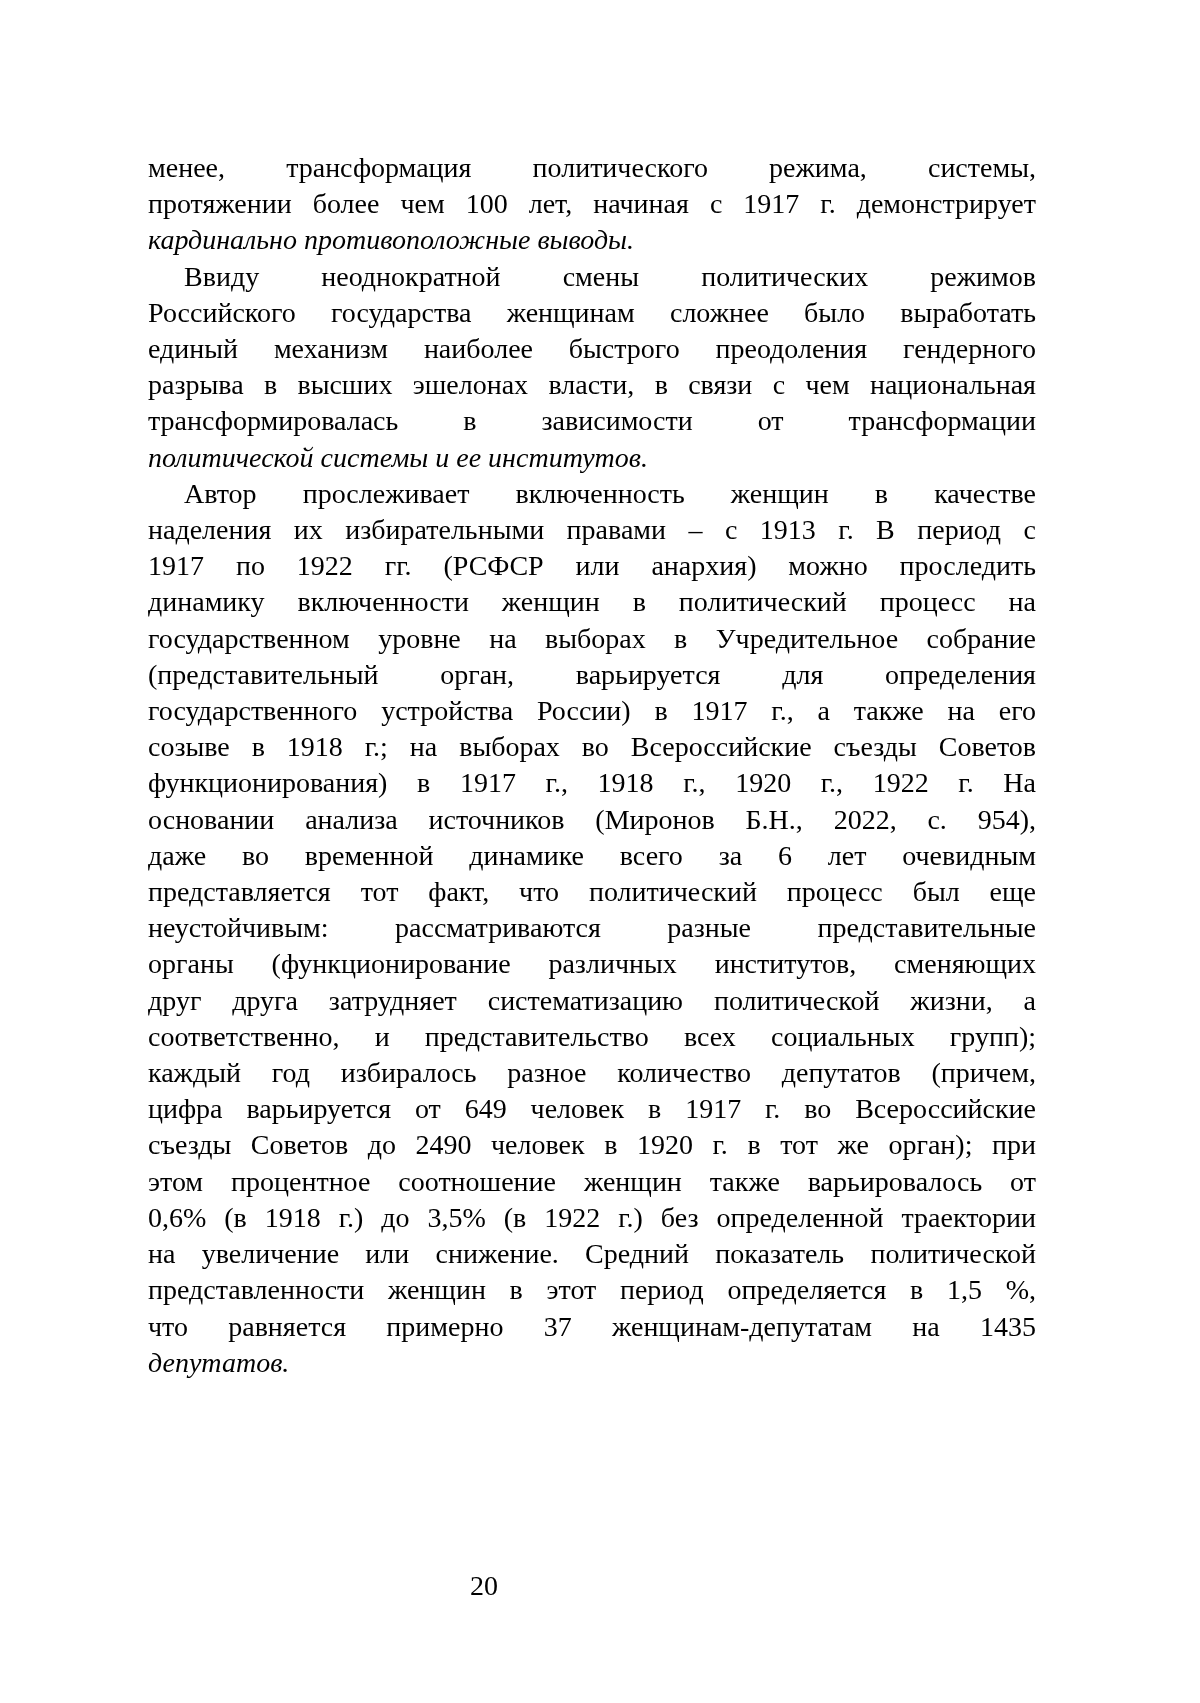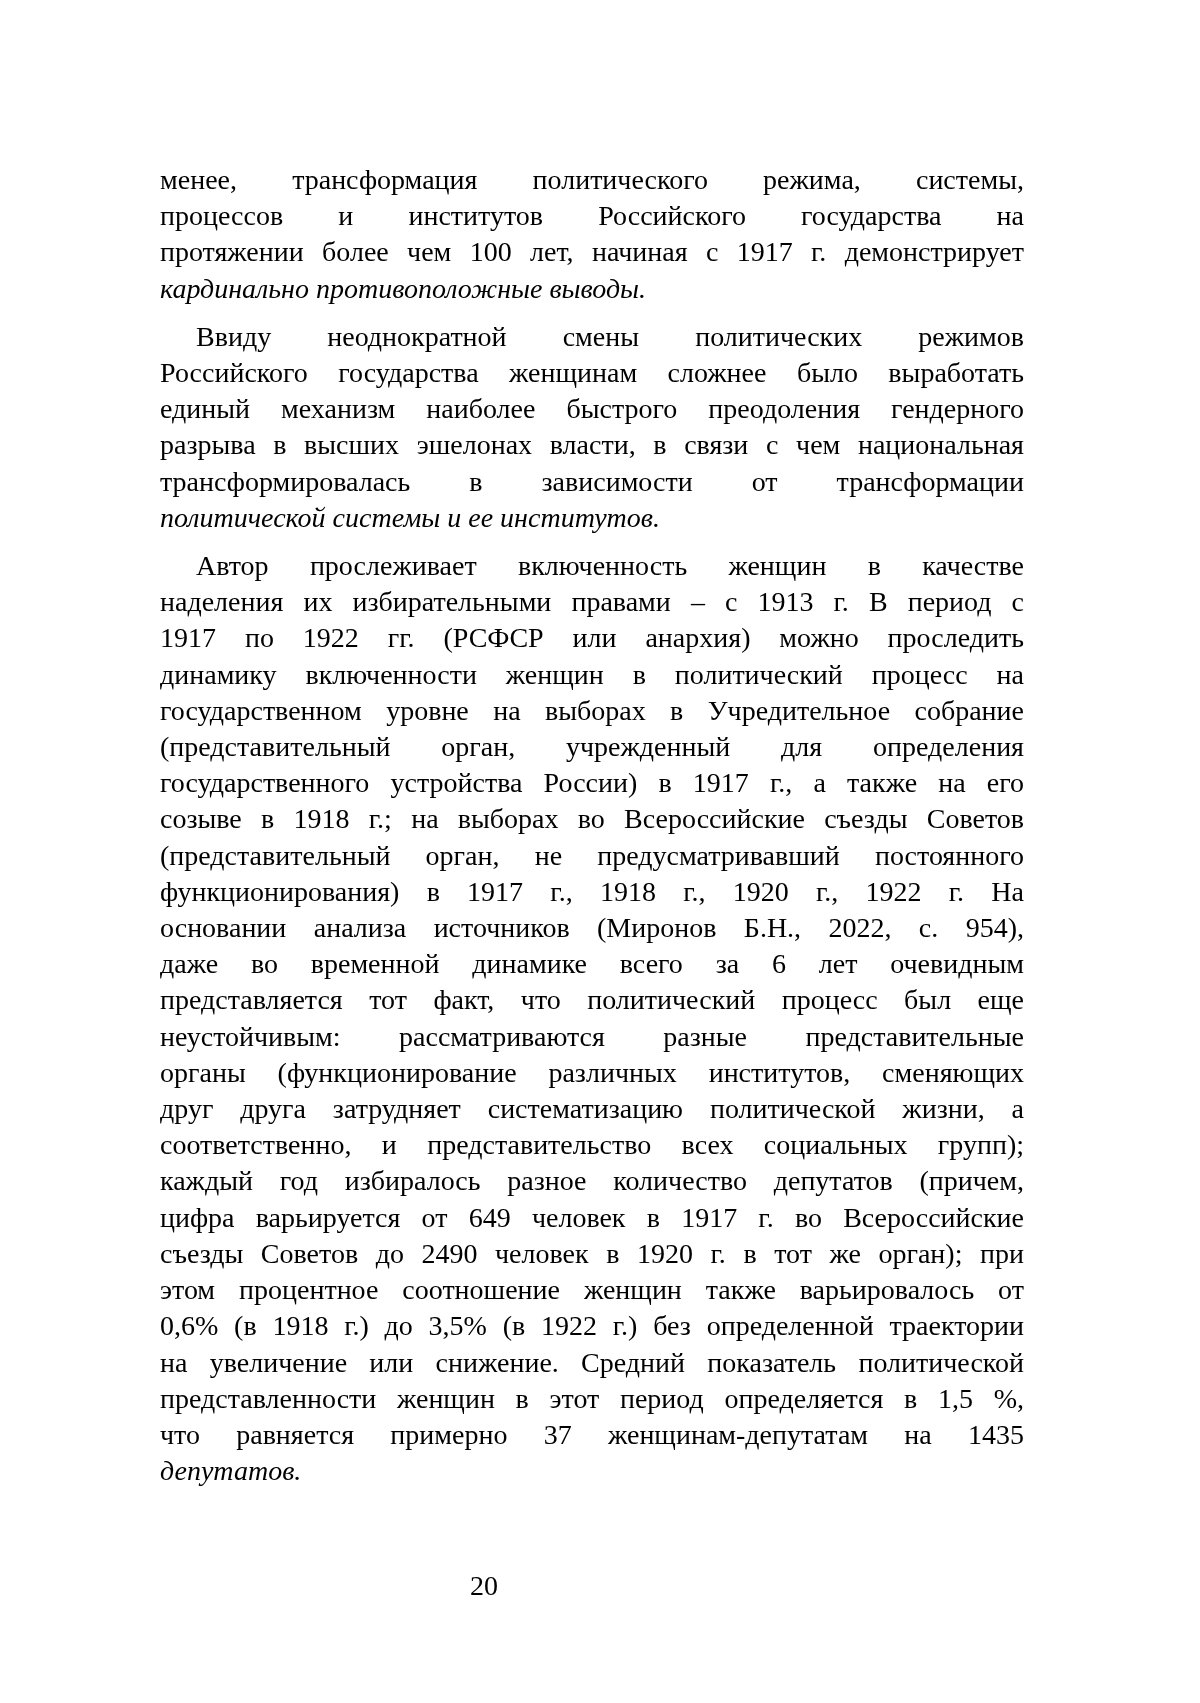--- a/index.html
+++ b/index.html
@@ -17,21 +17,21 @@
     overflow: hidden;
   }
   .text-block {
     position: absolute;
     left: 148px;
     top: 150px;
     width: 888px;
     font-size: 28px;
     line-height: 36.2px;
   }
-  .paragraph { margin: 12px; padding: 0; }
+  .paragraph { margin: 0; padding: 0; }
   .line {
     text-align: justify;
     text-align-last: justify;
     white-space: normal;
   }
   .line.last {
     text-align-last: left;
     font-style: italic;
   }
   .line.indent {
@@ -47,42 +47,40 @@
     line-height: 36px;
   }
 </style>
 </head>
 <body>
 
 <main class="page">
   <section class="text-block">
       <div class="paragraph">
         <div class="line">менее, трансформация политического режима, системы,</div>
-        <div class="line">процессов и институтов Российского государства на</div>
         <div class="line">протяжении более чем 100 лет, начиная с 1917 г. демонстрирует</div>
         <div class="line last">кардинально противоположные выводы.</div>
       </div>
       <div class="paragraph">
         <div class="line indent">Ввиду неоднократной смены политических режимов</div>
         <div class="line">Российского государства женщинам сложнее было выработать</div>
         <div class="line">единый механизм наиболее быстрого преодоления гендерного</div>
         <div class="line">разрыва в высших эшелонах власти, в связи с чем национальная</div>
         <div class="line">трансформировалась в зависимости от трансформации</div>
         <div class="line last">политической системы и ее институтов.</div>
       </div>
       <div class="paragraph">
         <div class="line indent">Автор прослеживает включенность женщин в качестве</div>
         <div class="line">наделения их избирательными правами – с 1913 г. В период с</div>
         <div class="line">1917 по 1922 гг. (РСФСР или анархия) можно проследить</div>
         <div class="line">динамику включенности женщин в политический процесс на</div>
         <div class="line">государственном уровне на выборах в Учредительное собрание</div>
-        <div class="line">(представительный орган, учрежденный для определения</div>
+        <div class="line">(представительный орган, варьируется для определения</div>
         <div class="line">государственного устройства России) в 1917 г., а также на его</div>
         <div class="line">созыве в 1918 г.; на выборах во Всероссийские съезды Советов</div>
-        <div class="line">(представительный орган, не предусматривавший постоянного</div>
         <div class="line">функционирования) в 1917 г., 1918 г., 1920 г., 1922 г. На</div>
         <div class="line">основании анализа источников (Миронов Б.Н., 2022, с. 954),</div>
         <div class="line">даже во временной динамике всего за 6 лет очевидным</div>
         <div class="line">представляется тот факт, что политический процесс был еще</div>
         <div class="line">неустойчивым: рассматриваются разные представительные</div>
         <div class="line">органы (функционирование различных институтов, сменяющих</div>
         <div class="line">друг друга затрудняет систематизацию политической жизни, а</div>
         <div class="line">соответственно, и представительство всех социальных групп);</div>
         <div class="line">каждый год избиралось разное количество депутатов (причем,</div>
         <div class="line">цифра варьируется от 649 человек в 1917 г. во Всероссийские</div>

